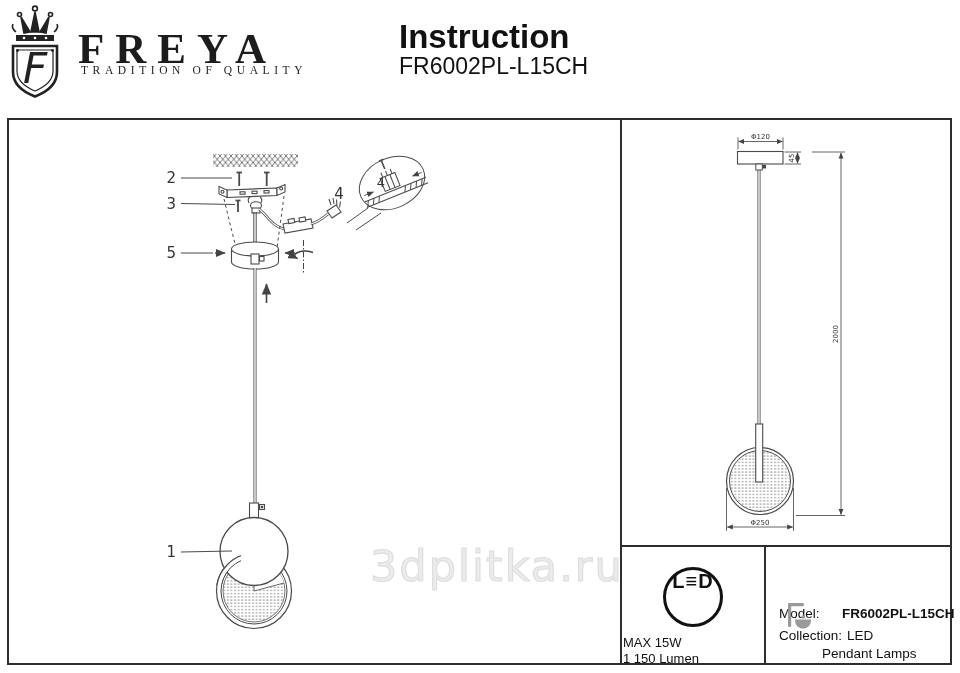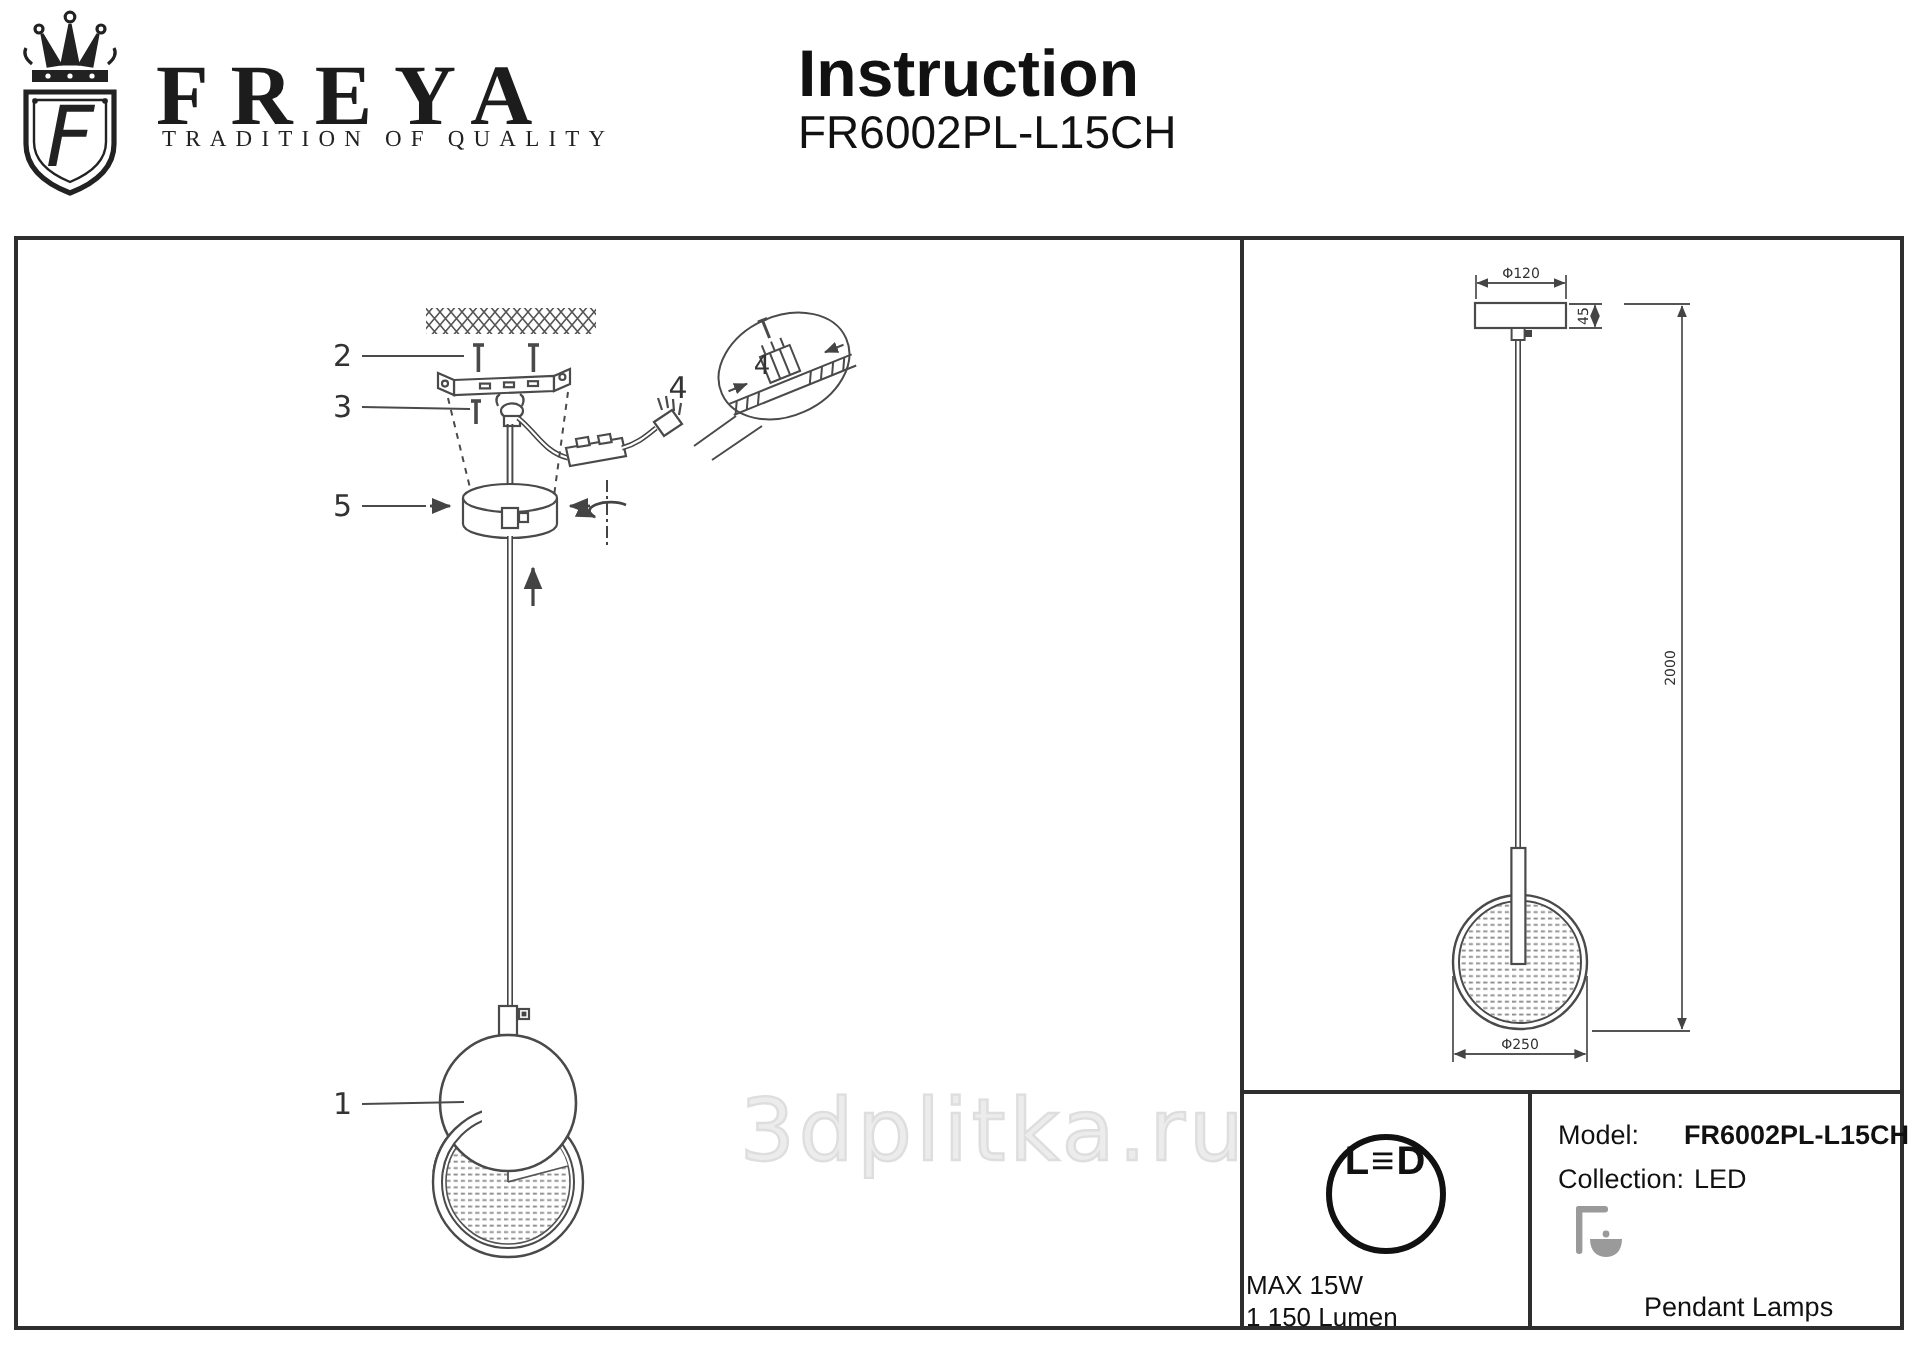--- a/index.html
+++ b/index.html
@@ -20,21 +20,21 @@
   .div-v2{left:764px;top:547px;width:2px;height:116px;background:#2e2e2e;}
   
   .watermark{left:370px;top:541px;font-family:"DejaVu Sans",sans-serif;font-size:43px;
              font-weight:500;letter-spacing:2px;color:#ececec;-webkit-text-stroke:1.2px #dedede;
              white-space:nowrap;}
   
   .led-circle{left:663px;top:567px;width:60px;height:60px;border:3.5px solid #111;border-radius:50%;
               box-sizing:border-box;display:flex;align-items:flex-start;justify-content:center;
               font-size:20px;font-weight:700;letter-spacing:1px;color:#111;}
   .spec-center{left:623px;width:141px;font-size:13px;color:#111;}
-  .info-row{left:779px;font-size:13.5px;color:#111;display:flex;}
+  .info-row{left:779px;font-size:13.5px;color:#111;display:flex;margin-top:46px;}
   .info-label{min-width:48px;}
   .cat-label{left:822px;top:611px;font-size:13.5px;color:#111;margin-top:35px;}
   svg text{font-family:"DejaVu Sans",sans-serif;}
 </style>
 </head>
 <body>
 
 <div class="page">
 
   <svg class="abs" style="left:4px;top:2px;" width="62" height="98" viewBox="0 0 62 98">

